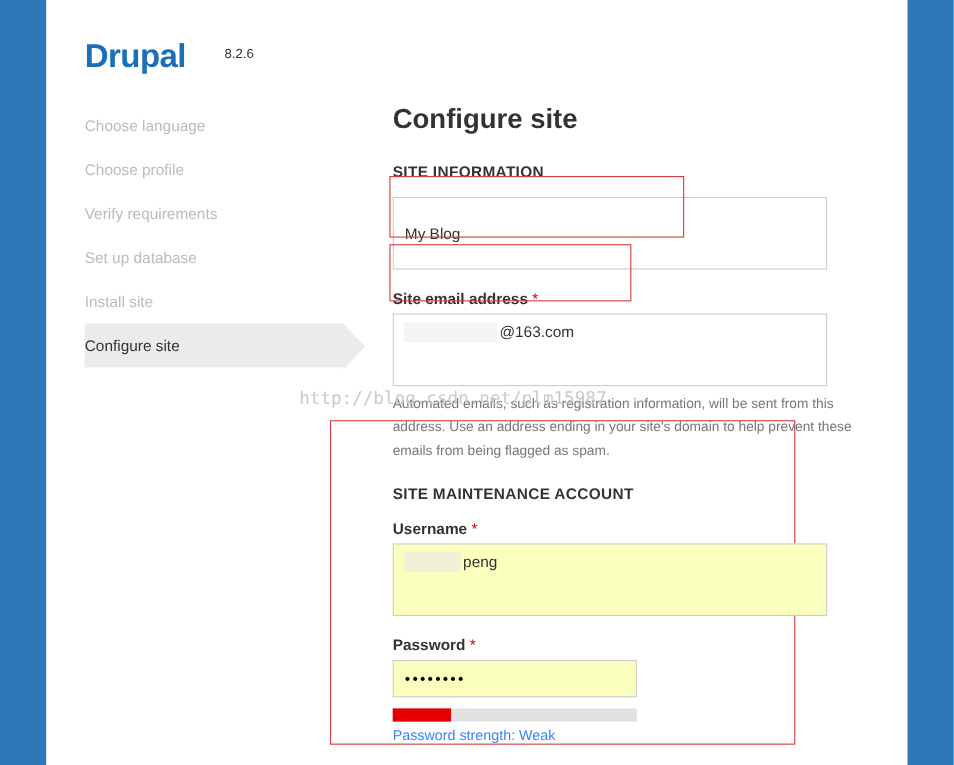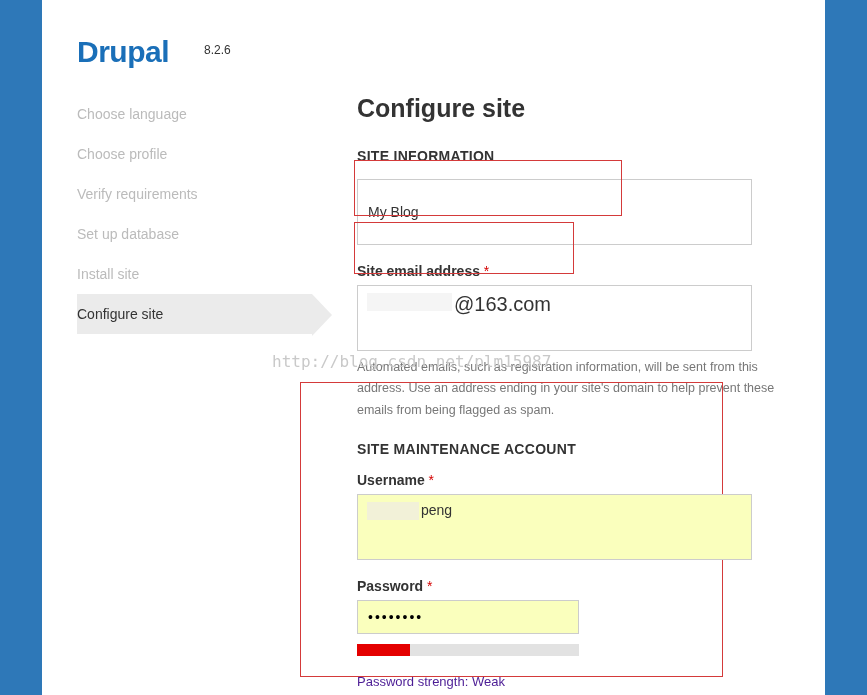--- a/index.html
+++ b/index.html
@@ -135,22 +135,22 @@
       margin-top: 10px;
       position: relative;
     }
     .strength-fill {
       width: 24%;
       height: 100%;
       background: #e40000;
     }
     .strength-text {
       font-size: 13px;
-      color: #4c1d95;
-      margin-top: 18px;
+      color: #3b82f6;
+      margin-top: 5px;
     }
     .redbox1 {
       position: absolute;
       border: 1px solid #d43a3a;
       left: 42px;
       top: 66px;
       width: 268px;
       height: 56px;
       pointer-events: none;
     }
@@ -220,21 +220,21 @@
         <input type="text" class="text-input" value="My Blog" style="">
       </div>
 
       <div class="field-group">
         <label class="field-label">
           <span>Site email address</span> <span class="required-mark">*</span>
         </label>
         <div style="position:relative;">
           <input type="text" class="text-input" value="" style="">
           <div class="blur-overlay" style="left:10px; top:8px; width:85px;"></div>
-          <span style="position:absolute; left:97px; top:8px; font-size:20px; color:#333;">@163.com</span>
+          <span style="position:absolute; left:97px; top:8px; font-size:14px; color:#333;">@163.com</span>
         </div>
         <div class="help-text">Automated emails, such as registration information, will be sent from this address. Use an address ending in your site's domain to help prevent these emails from being flagged as spam.</div>
       </div>
 
       <div class="section-heading">SITE MAINTENANCE ACCOUNT</div>
 
       <div class="field-group">
         <label class="field-label">
           <span>Username</span> <span class="required-mark">*</span>
         </label>

